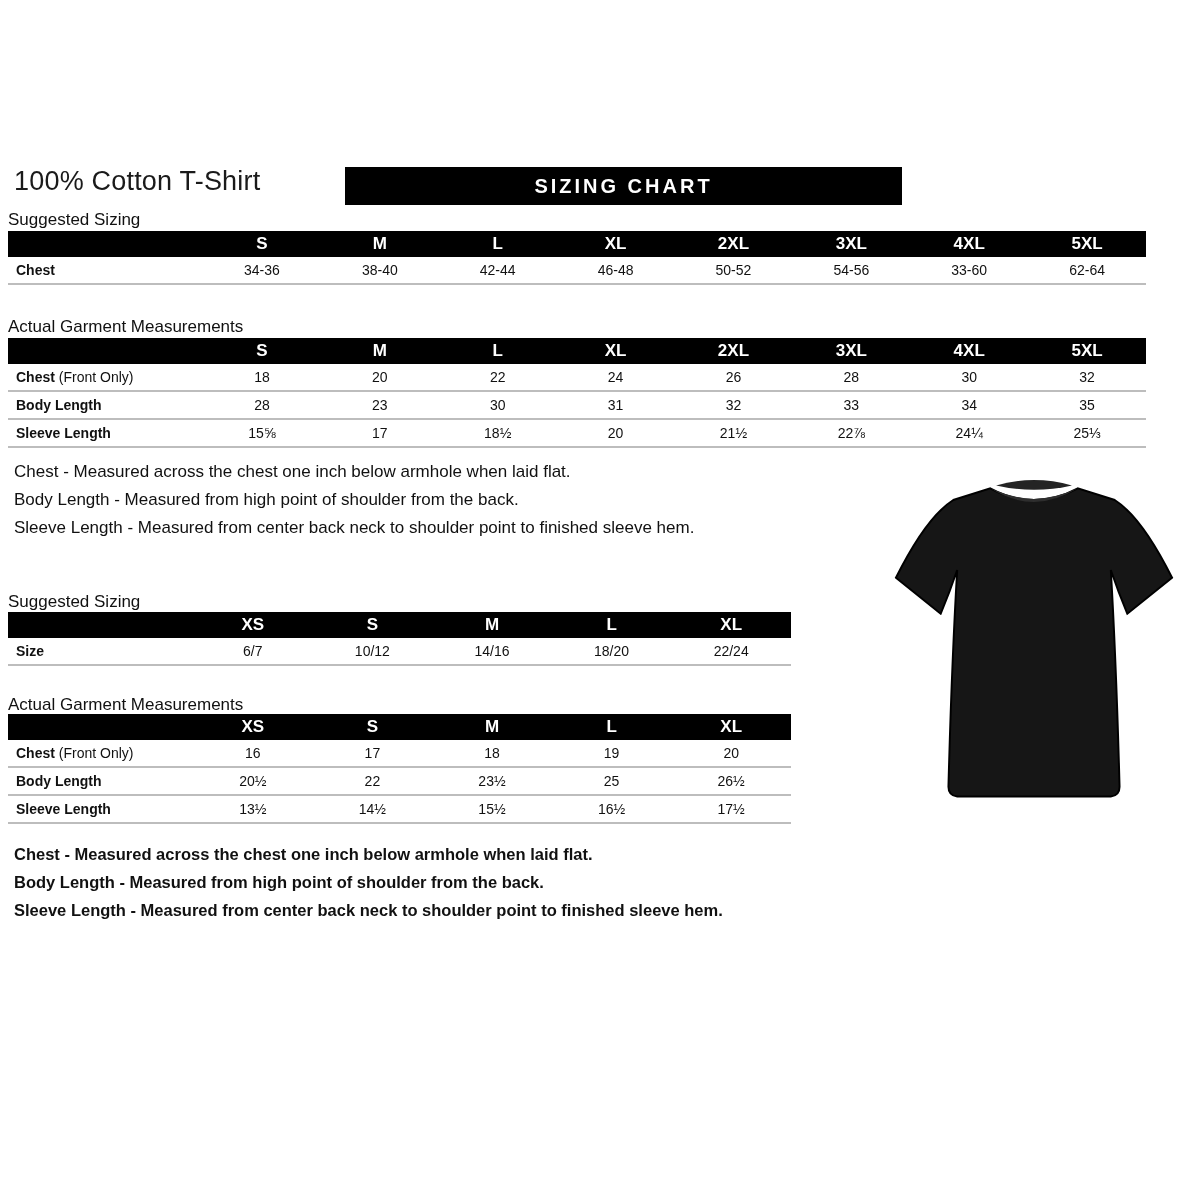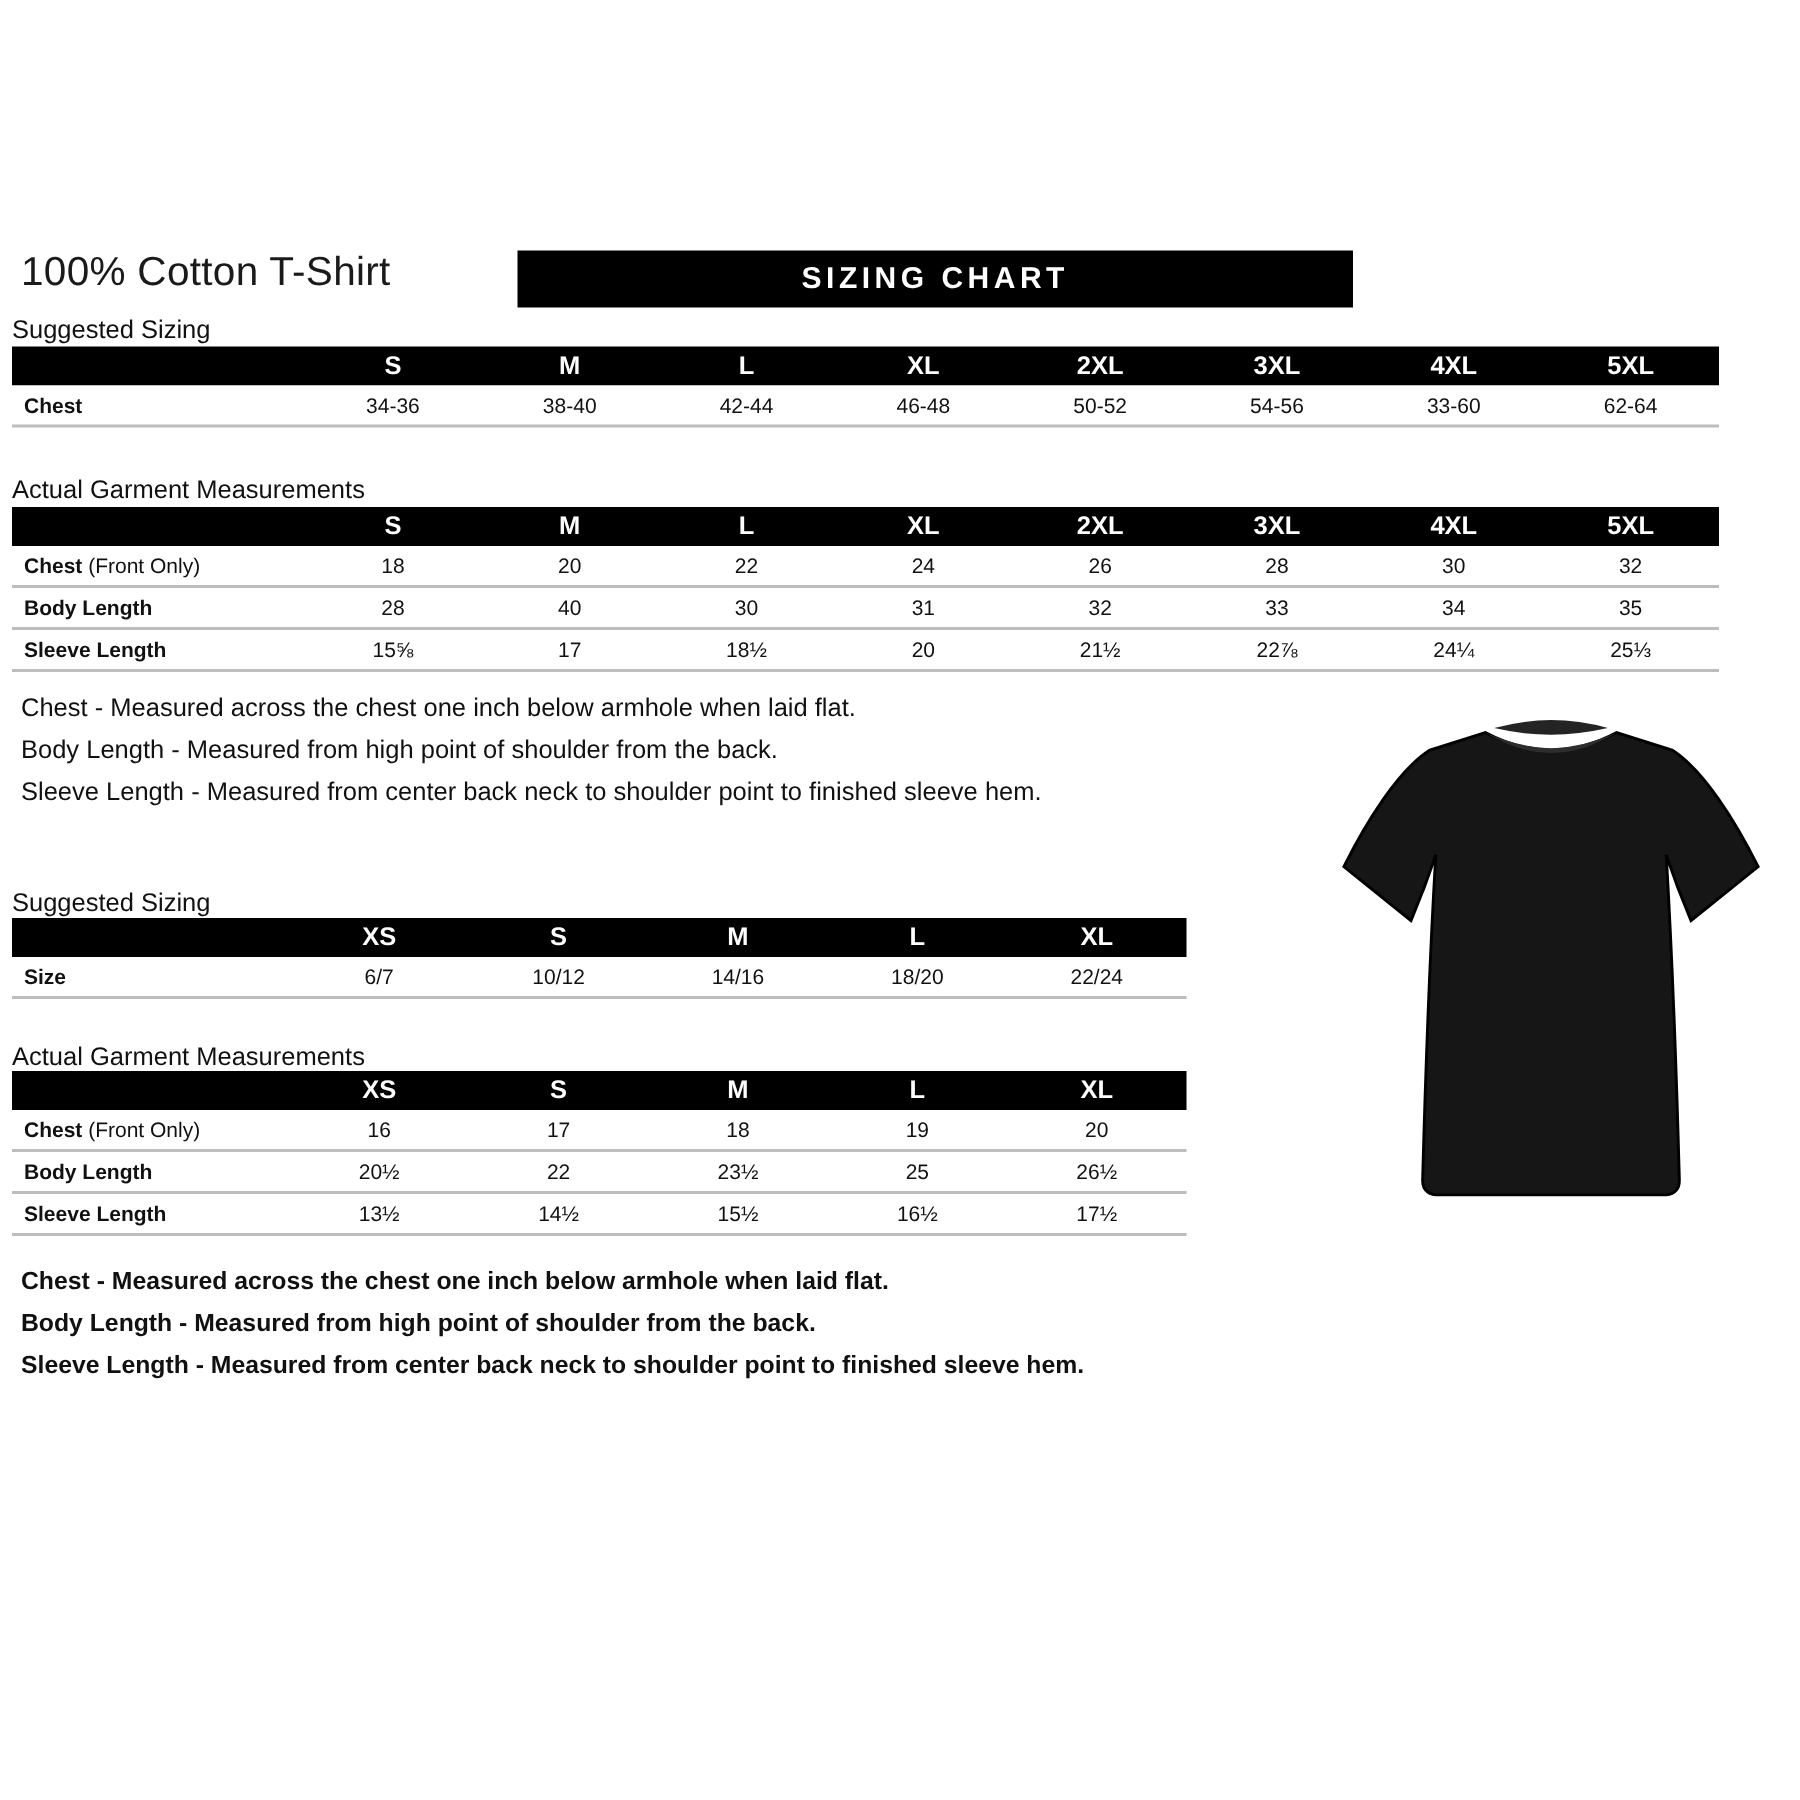--- a/index.html
+++ b/index.html
@@ -97,21 +97,21 @@
         <div class="cell">22</div>
         <div class="cell">24</div>
         <div class="cell">26</div>
         <div class="cell">28</div>
         <div class="cell">30</div>
         <div class="cell">32</div>
       </div>
       <div class="trow tbody">
         <div class="cell-label"><b>Body Length</b></div>
         <div class="cell">28</div>
-        <div class="cell">40</div>
+        <div class="cell">23</div>
         <div class="cell">30</div>
         <div class="cell">31</div>
         <div class="cell">32</div>
         <div class="cell">33</div>
         <div class="cell">34</div>
         <div class="cell">35</div>
       </div>
       <div class="trow tbody">
         <div class="cell-label"><b>Sleeve Length</b></div>
         <div class="cell">15⅝</div>

